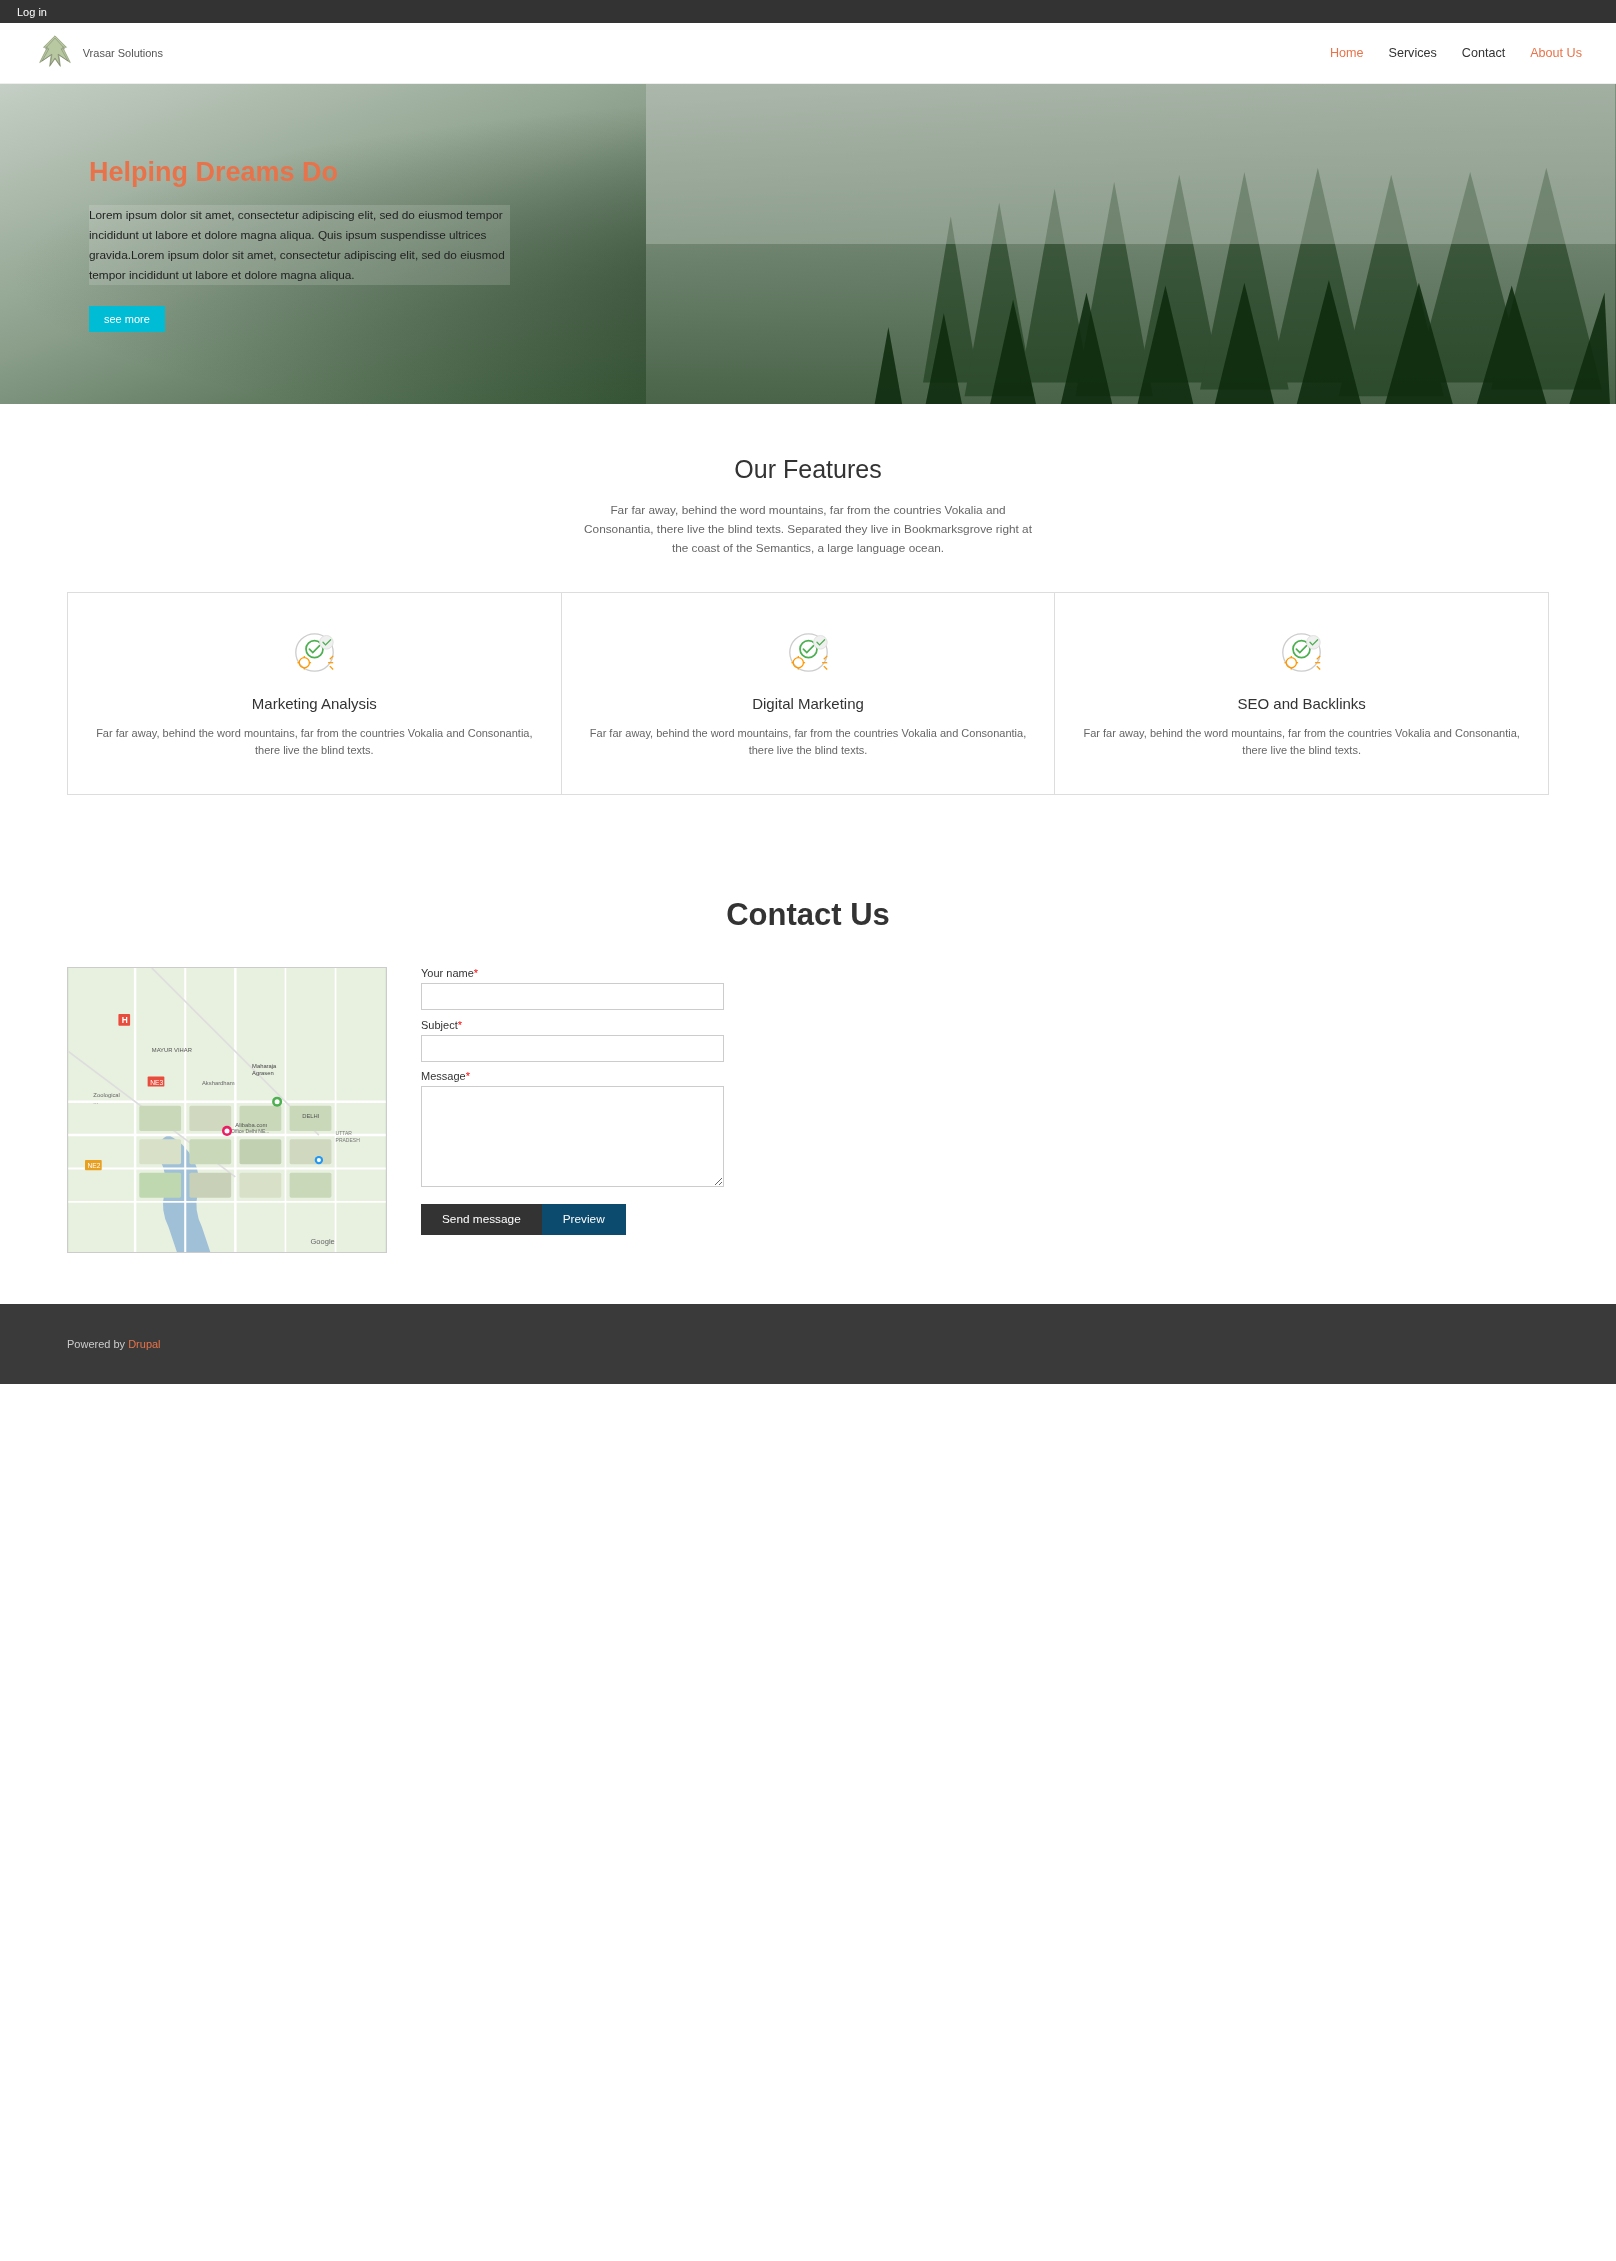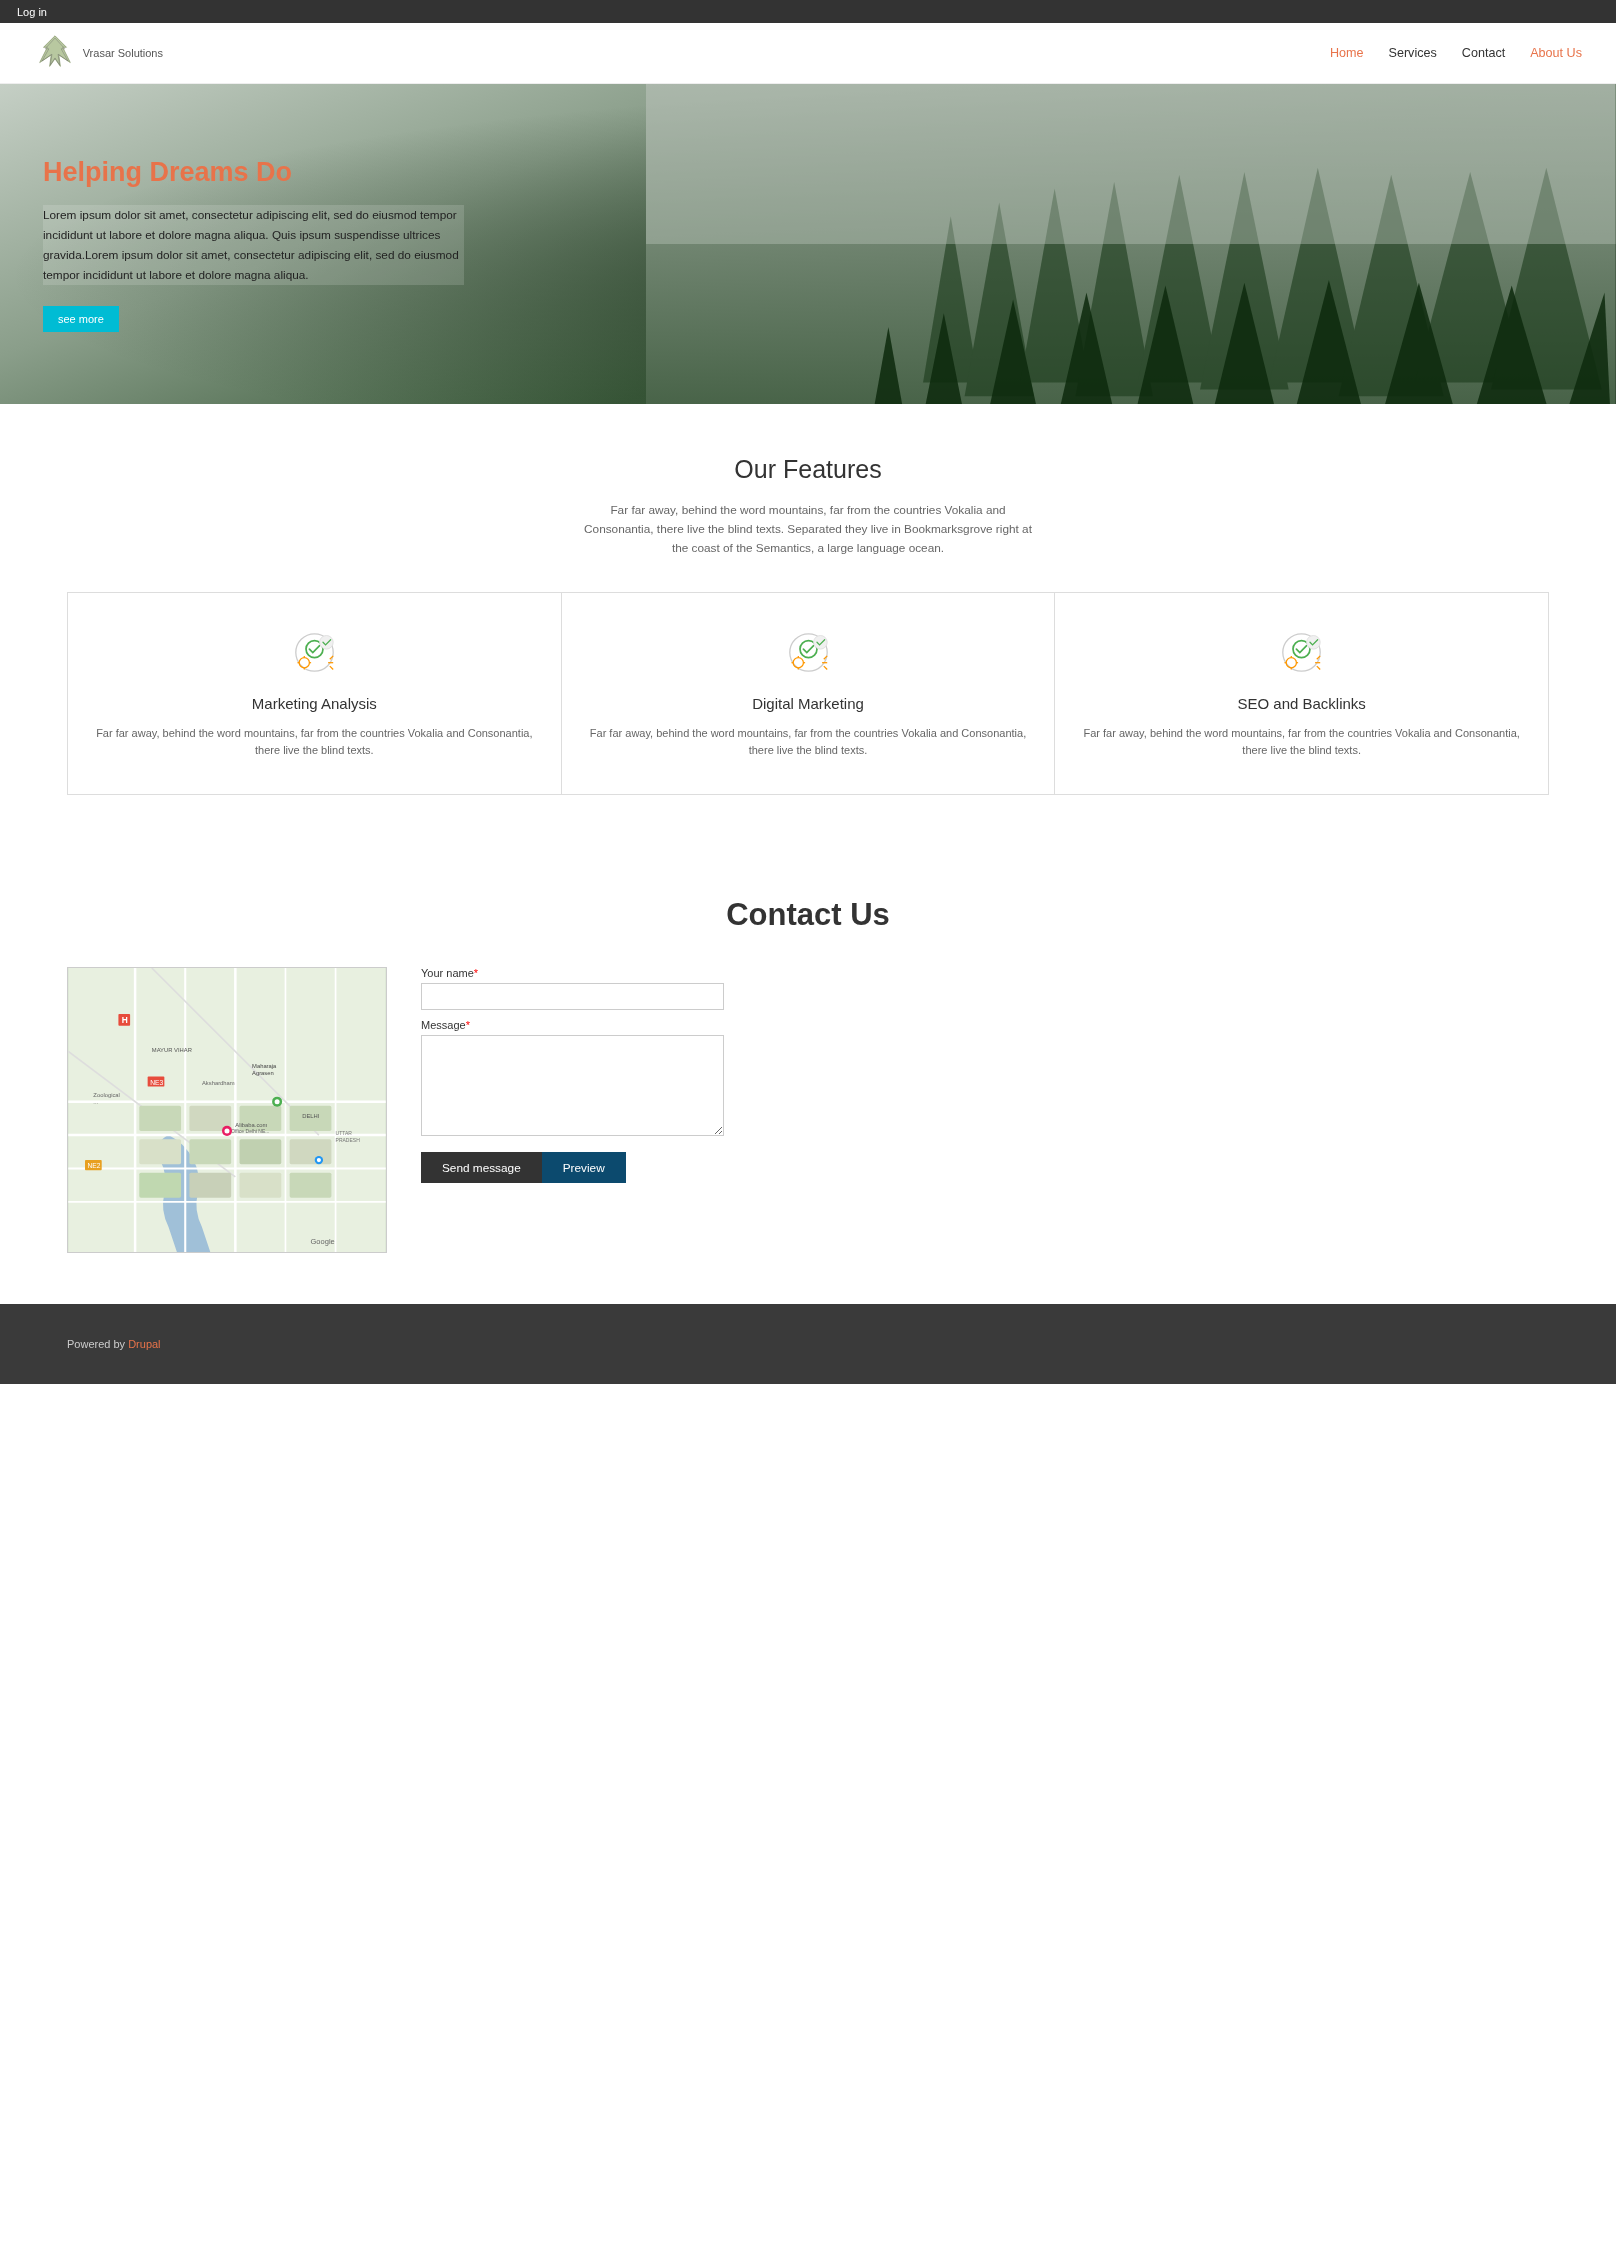--- a/index.html
+++ b/index.html
@@ -76,21 +76,21 @@
       right: 0;
       width: 60%;
       height: 100%;
       z-index: 1;
       overflow: hidden;
     }
     .hero-content {
       position: relative;
       z-index: 2;
       max-width: 421px;
-      margin-left: 43px;
+      margin-left: 89px;
       padding: 51px 0;
     }
     .hero-title {
       font-size: 27px;
       color: #e8734a;
       margin-bottom: 17px;
       font-weight: 600;
     }
     .hero-desc {
       font-size: 11.8px;
@@ -475,20 +475,26 @@
 
     <div class="contact-form">
       <div class="form-group">
         <label>
           <span>Your name</span><span class="required">*</span>
         </label>
         <input type="text" style="">
       </div>
       <div class="form-group">
         <label>
+          <span>Subject</span><span class="required">*</span>
+        </label>
+        <input type="text" style="">
+      </div>
+      <div class="form-group">
+        <label>
           <span>Message</span><span class="required">*</span>
         </label>
         <textarea style=""></textarea>
       </div>
       <div class="form-buttons">
         <button class="btn-send">Send message</button>
         <button class="btn-preview">Preview</button>
       </div>
     </div>
   </div>

